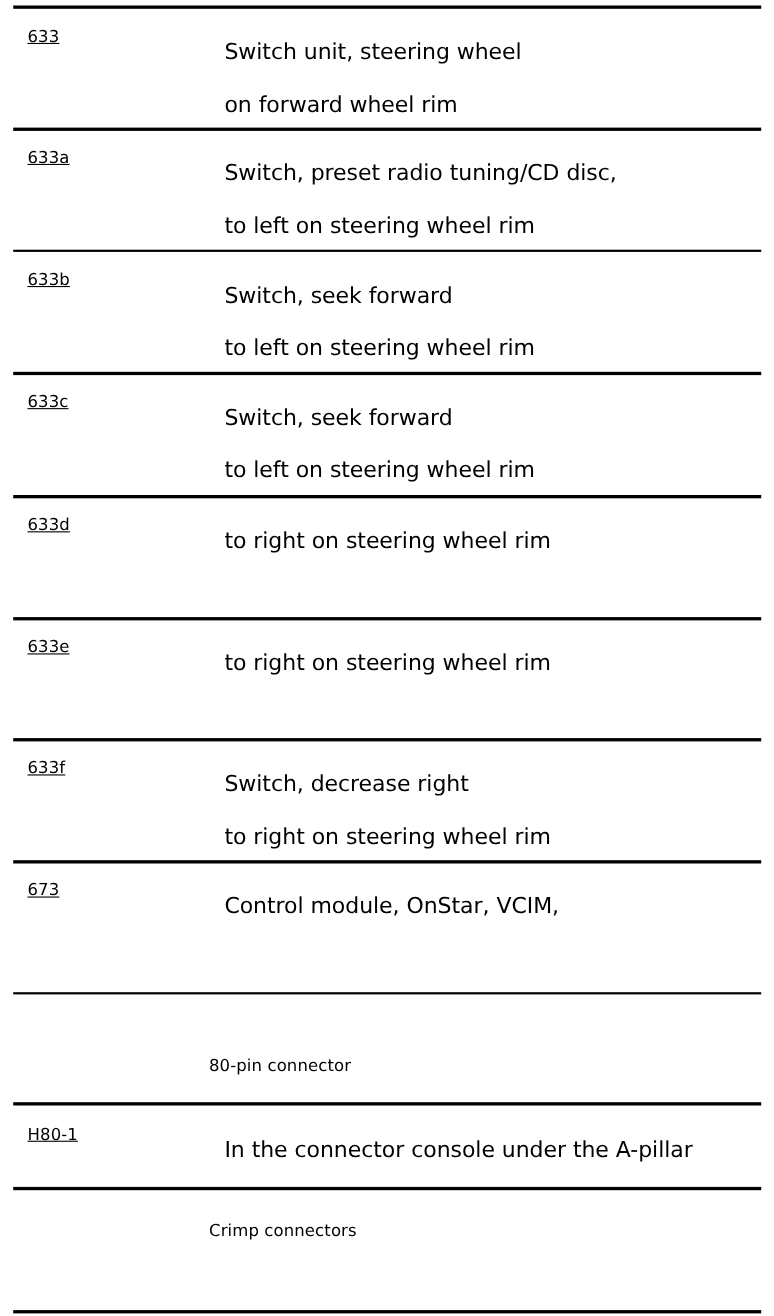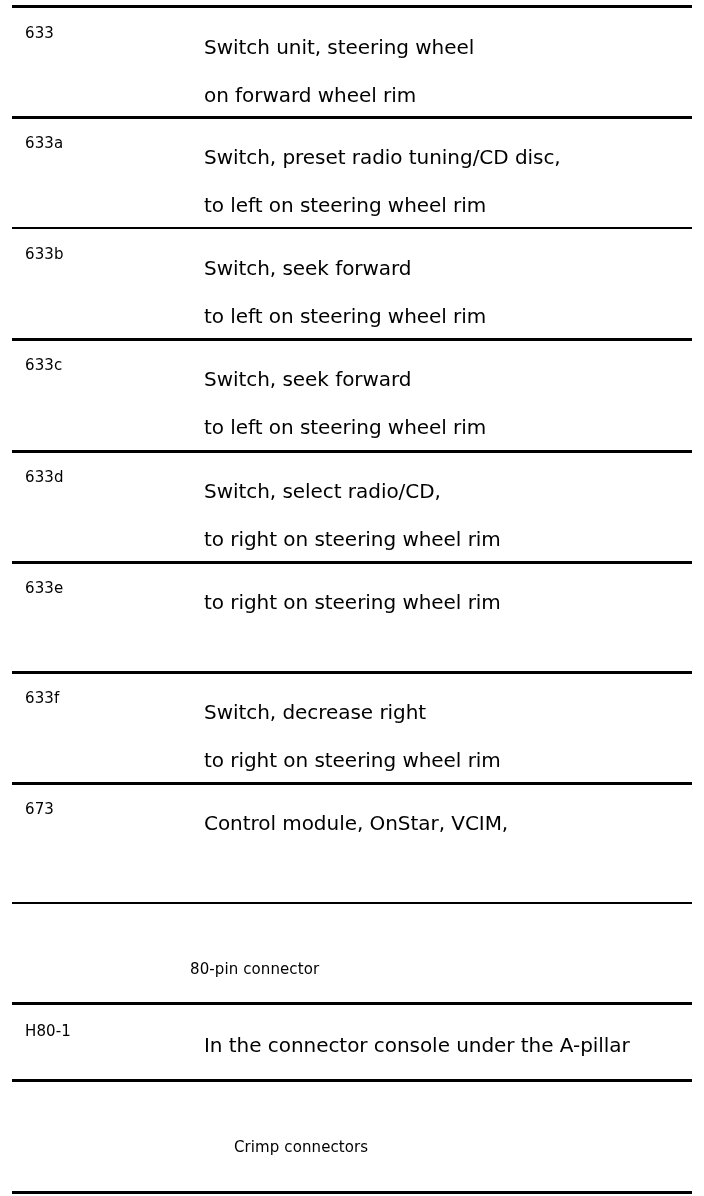--- a/index.html
+++ b/index.html
@@ -42,20 +42,21 @@
     width: 704px;
   }
   .row .id {
     position: absolute;
     left: 25px;
     top: 0;
     font-size: 15px;
     line-height: 18px;
     letter-spacing: 0.1px;
     white-space: nowrap;
+    text-decoration: underline;
   }
   .row .desc {
     position: absolute;
     left: 190px;
     top: 0;
     width: 505px;
   }
   .desc .line {
     font-size: 20px;
     line-height: 18px;
@@ -117,21 +118,20 @@
     <div class="desc">
       <p class="line">Switch, seek forward</p>
       <p class="line">to left on steering wheel rim</p>
     </div>
   </div>
   <div class="rule thick" style="top:450px;"></div>
 
   <div class="row" style="top:468px;">
     <div class="id">633d</div>
     <div class="desc">
-      <p class="line">Switch, select radio/CD,</p>
       <p class="line">to right on steering wheel rim</p>
     </div>
   </div>
   <div class="rule thick" style="top:561px;"></div>
 
   <div class="row" style="top:579px;">
     <div class="id">633e</div>
     <div class="desc">
       <p class="line">to right on steering wheel rim</p>
     </div>
@@ -159,16 +159,16 @@
   <div class="rule thick" style="top:1002px;"></div>
 
   <div class="row" style="top:1022px;">
     <div class="id">H80-1</div>
     <div class="desc">
       <p class="line">In the connector console under the A-pillar</p>
     </div>
   </div>
   <div class="rule thick" style="top:1079px;"></div>
 
-  <div class="section-heading" style="top:1138px;margin-left:44px;">Crimp connectors</div>
+  <div class="section-heading" style="top:1110px;">Crimp connectors</div>
   <div class="rule thick" style="top:1191px;"></div>
 
 </div>
 
 </body></html>

